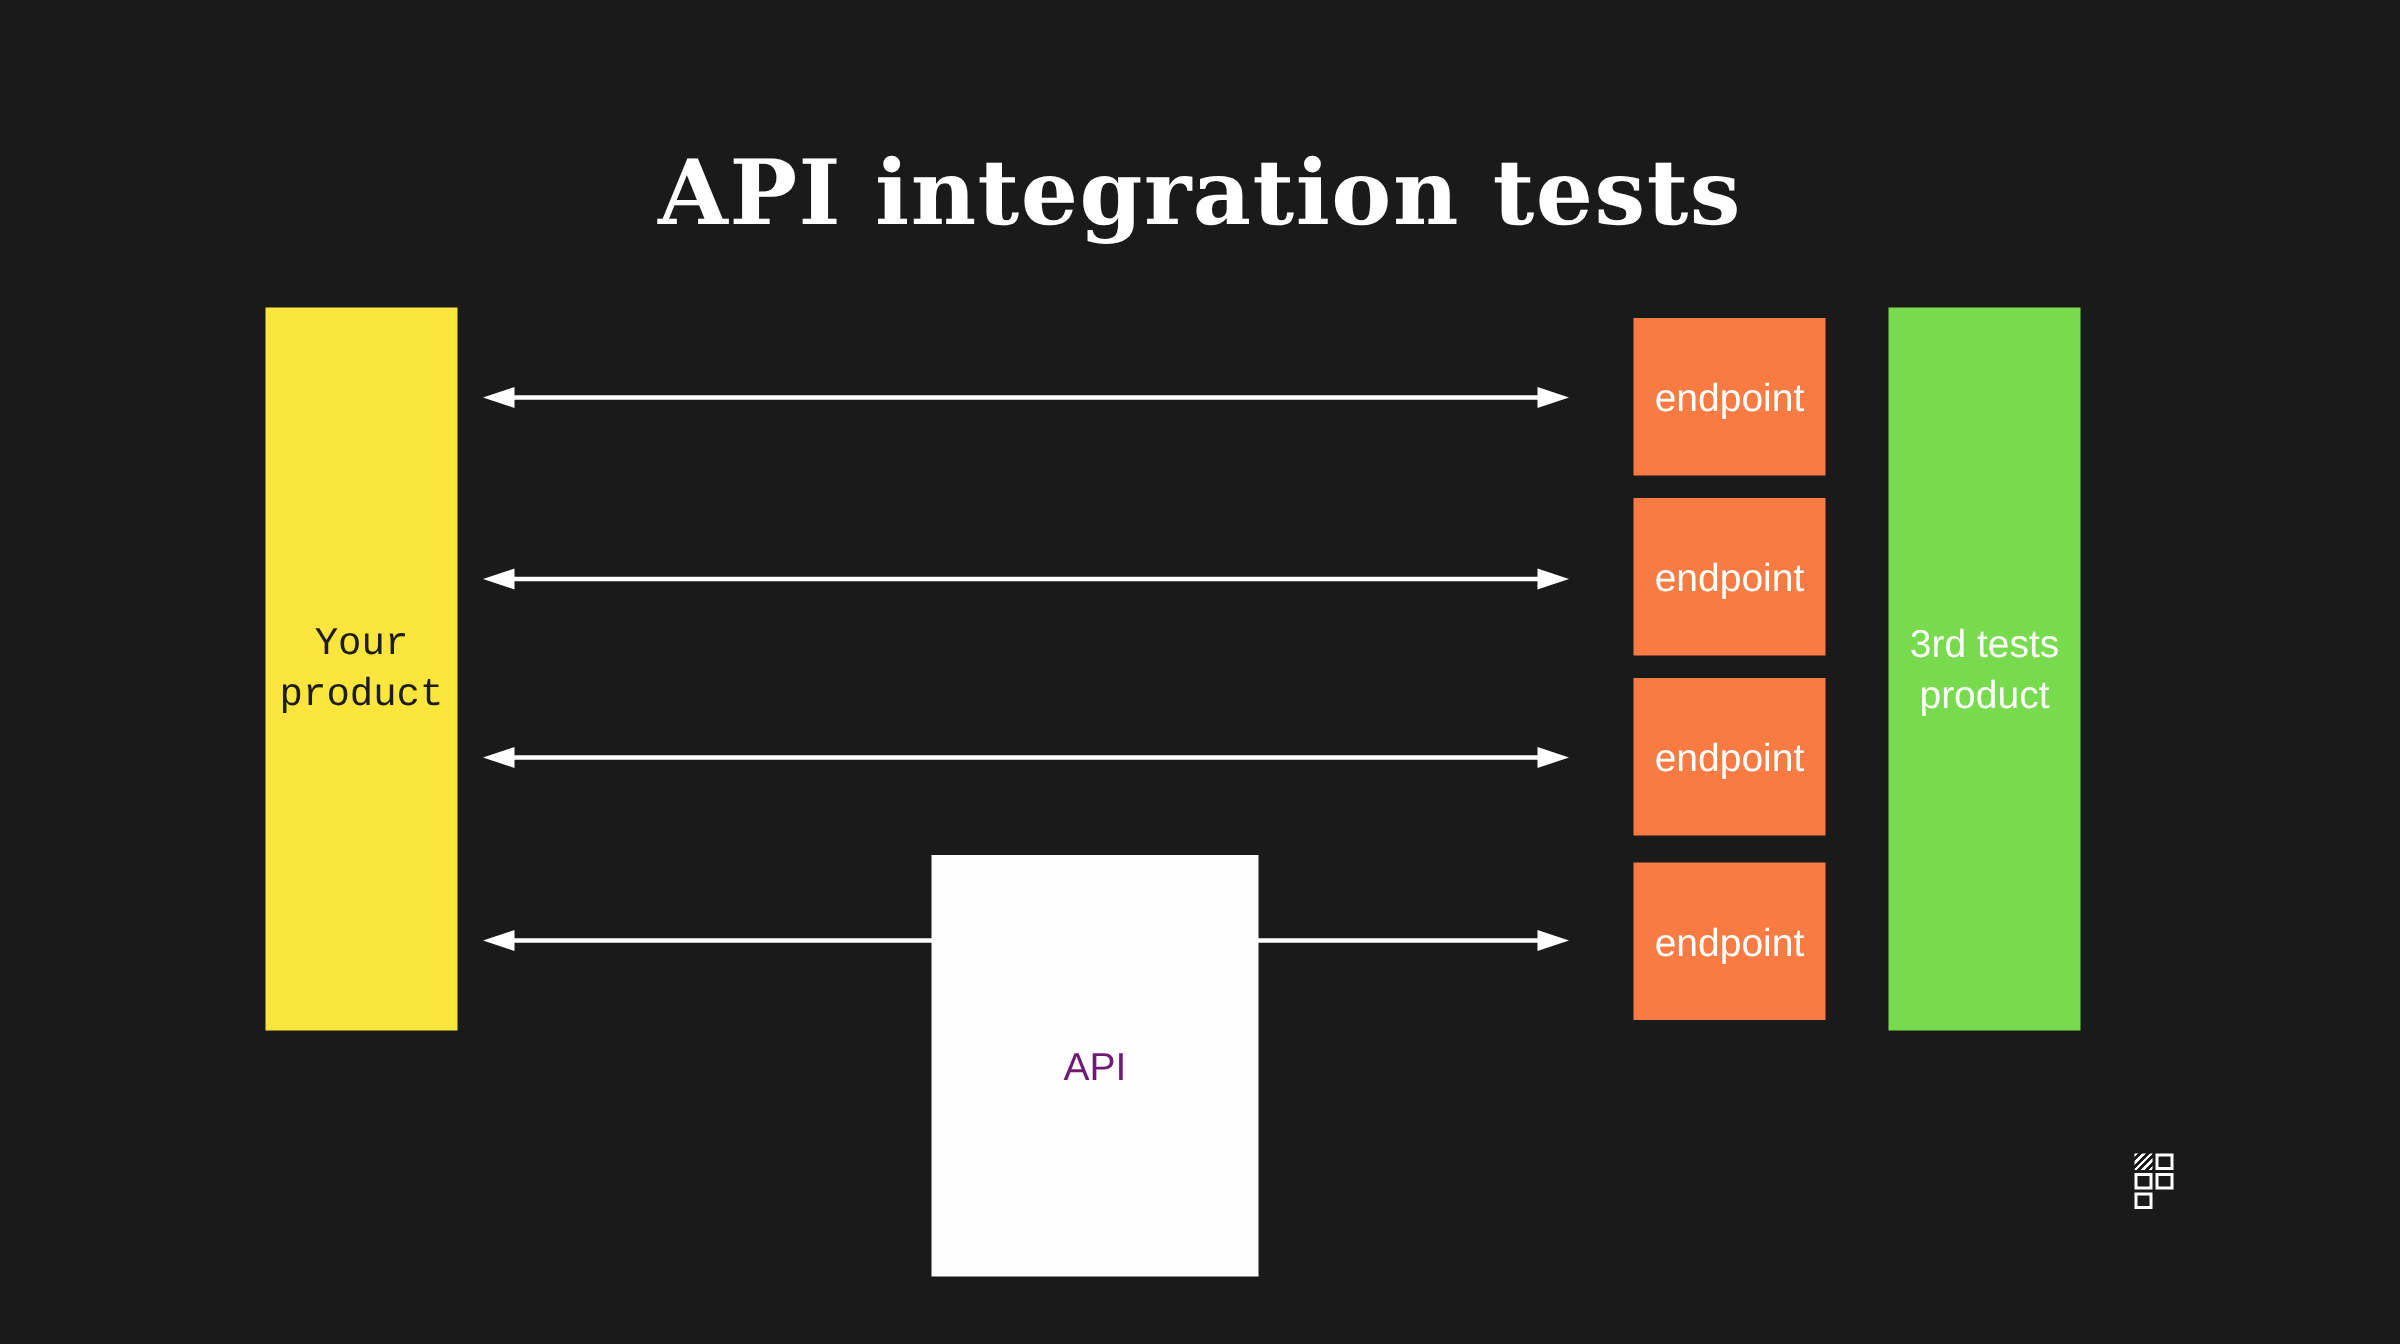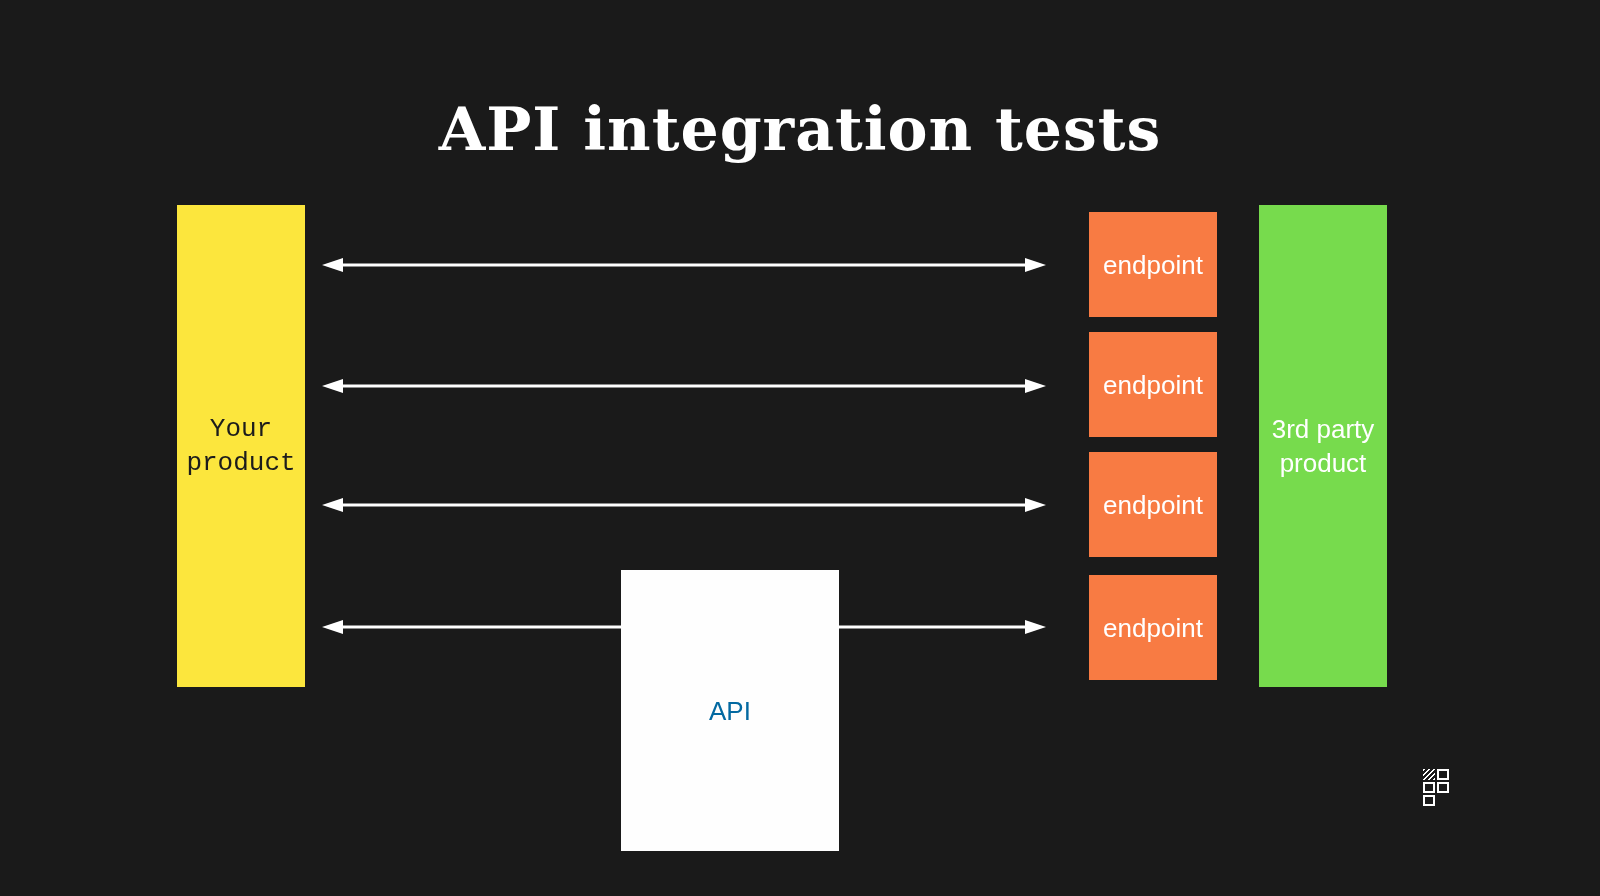--- a/index.html
+++ b/index.html
@@ -44,21 +44,21 @@
   .node-endpoint {
     left: 1089px; width: 128px; height: 105px;
     background: #f87b43; color: #ffffff;
   }
   .ep-1 { top: 212px; }
   .ep-2 { top: 332px; }
   .ep-3 { top: 452px; }
   .ep-4 { top: 575px; }
   .node-doc {
     left: 621px; top: 570px; width: 218px; height: 281px;
-    background: #fefefe; color: #0369a1;
+    background: #fefefe; color: #701a75;
     z-index: 5;
   }
   .arrows-layer {
     position: absolute;
     left: 0; top: 0;
     width: 1600px; height: 896px;
     z-index: 2;
   }
   .logo {
     position: absolute;
@@ -124,21 +124,21 @@
     <div>endpoint</div>
   </div>
   <div class="node node-endpoint ep-3">
     <div>endpoint</div>
   </div>
   <div class="node node-endpoint ep-4">
     <div>endpoint</div>
   </div>
 
   <div class="node node-third-party">
-    <div>3rd party</div>
+    <div>3rd tests</div>
     <div>product</div>
   </div>
 
   <div class="node node-doc">
     <div>API</div>
   </div>
 
   <div class="logo">
     <div class="logo-sq logo-sq-hatch"></div>
     <div class="logo-sq"></div>

